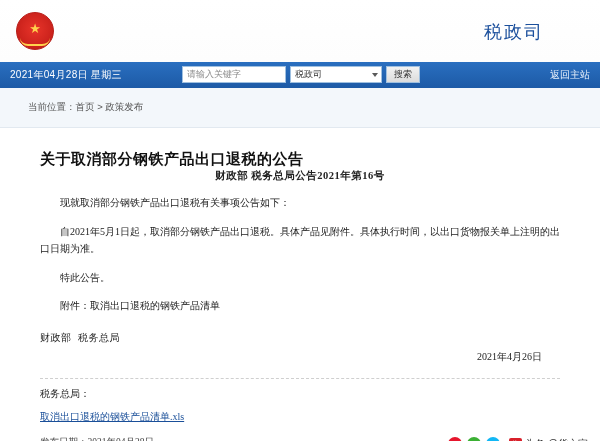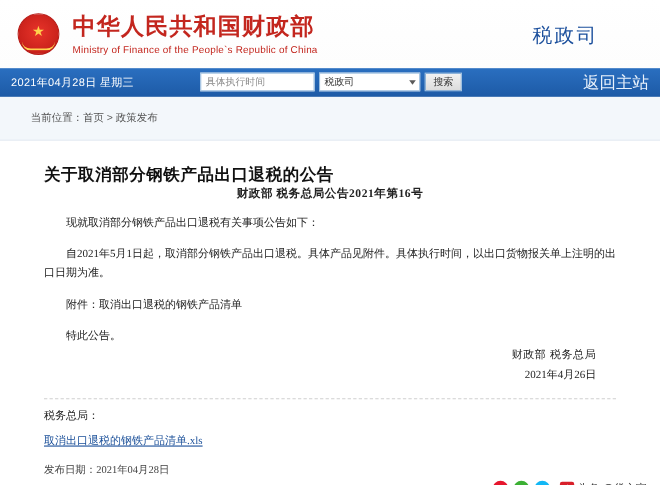--- a/index.html
+++ b/index.html
@@ -146,21 +146,21 @@
   .search-btn {
     width: 34px; height: 17px;
     background: linear-gradient(180deg, #f2f2f2 0%, #dcdcdc 100%);
     border: 1px solid #9fc0e0;
     font-size: 9px;
     color: #333;
     text-align: center;
     line-height: 15px;
   }
   .nav-home {
-    font-size: 15px;
+    font-size: 10px;
     color: #e8f1fb;
     white-space: nowrap;
   }
 
   
   .breadcrumb-wrap {
     background: #f3f7fb;
     border-bottom: 1px solid #e2e9f0;
     height: 40px;
     display: flex;
@@ -199,25 +199,25 @@
   .doc-p {
     font-family: "Liberation Serif", serif;
     font-size: 10px;
     color: #222;
     line-height: 1.75;
     margin-top: 11px;
     text-align: justify;
     text-indent: 2em;
   }
   .doc-sign {
-    font-family: Liberation Sans, sans-serif;
-    font-size: 10px;
-    color: #222;
-    text-align: right;
-    margin-top: 0;
+    font-family: Liberation Mono, monospace;
+    font-size: 10px;
+    color: #222;
+    text-align: left;
+    margin-top: 16px;
     padding-right: 18px;
     letter-spacing: .5px;
   }
   .doc-date {
     font-family: "Liberation Serif", serif;
     font-size: 10px;
     color: #222;
     text-align: right;
     margin-top: 5px;
     padding-right: 18px;
@@ -299,53 +299,49 @@
 <body>
 
 <div class="page">
 
   <div class="header">
     <div class="emblem">
       <div class="circle"></div>
       <div class="star">★</div>
       <div class="ears"></div>
     </div>
-    <div class="title-block">
-      <div class="title-cn">中华人民共和国财政部</div>
-      <div class="title-en">Ministry of Finance of the People`s Republic of China</div>
-    </div>
     <div class="dept-name">税政司</div>
   </div>
 
   <div class="navbar">
     <div class="nav-date">2021年04月28日 星期三</div>
     <div class="search-wrap">
-      <div class="search-input">具体执行时间</div>
+      <div class="search-input">请输入关键字</div>
       <div class="search-select">
         <span>税政司</span>
         <span class="caret"></span>
       </div>
       <div class="search-btn">搜索</div>
     </div>
     <div class="nav-spacer"></div>
     <div class="nav-home">返回主站</div>
   </div>
 
   <div class="breadcrumb-wrap">
     <div class="breadcrumb">当前位置：首页 &gt; 政策发布</div>
   </div>
 
   <div class="doc">
     <div class="doc-title">关于取消部分钢铁产品出口退税的公告</div>
     <div class="doc-subtitle">财政部 税务总局公告2021年第16号</div>
 
     <div class="doc-p">现就取消部分钢铁产品出口退税有关事项公告如下：</div>
     <div class="doc-p">自2021年5月1日起，取消部分钢铁产品出口退税。具体产品见附件。具体执行时间，以出口货物报关单上注明的出口日期为准。</div>
+    <div class="doc-p">特此公告。</div>
     <div class="doc-p">附件：取消出口退税的钢铁产品清单</div>
-    <div class="doc-p">特此公告。</div>
 
     <div class="doc-sign">财政部 税务总局</div>
     <div class="doc-date">2021年4月26日</div>
 
     <hr class="divider">
 
     <div class="attach-title">税务总局：</div>
     <a class="attach-link" href="#">取消出口退税的钢铁产品清单.xls</a>
     <div class="publish-date">发布日期：2021年04月28日</div>
 

